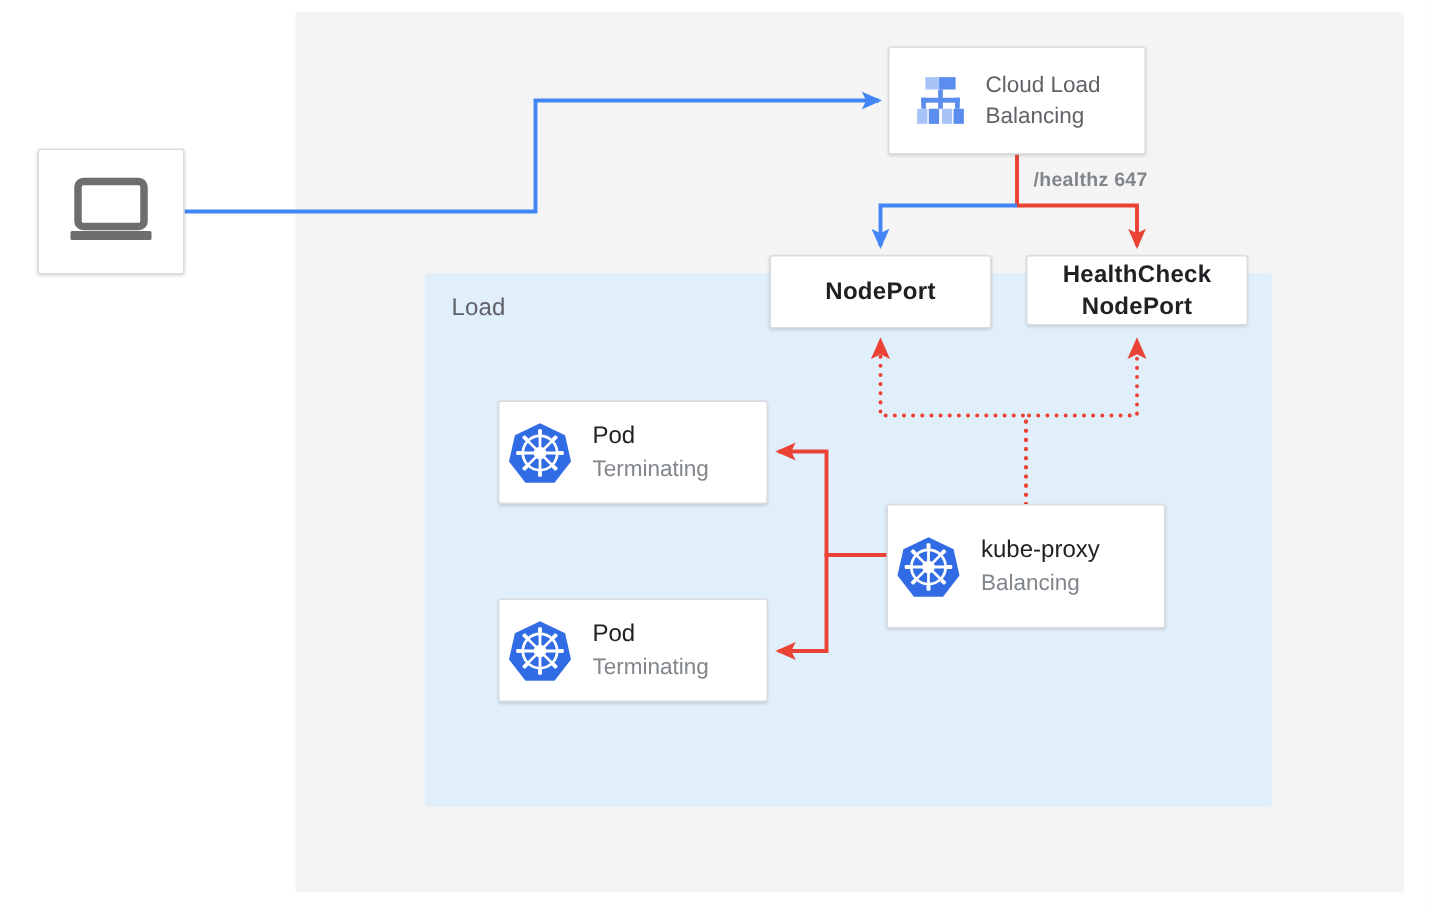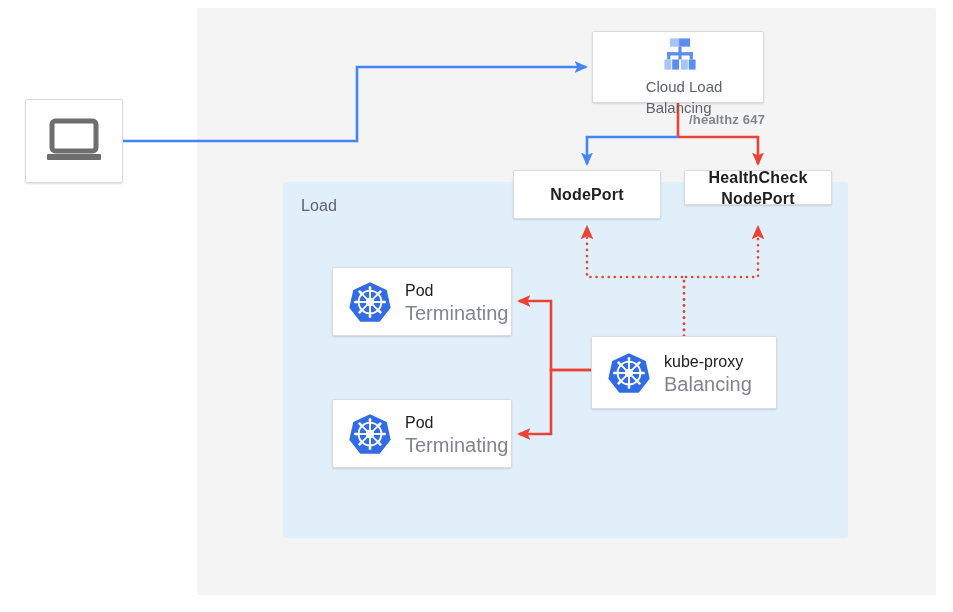--- a/index.html
+++ b/index.html
@@ -66,21 +66,20 @@
     transform: translate(-50%, -50%);
   }
 
   
   .clb-box {
     left: 592px; top: 31px;
     width: 172px; height: 72px;
     display: flex;
     align-items: center;
     padding-left: 12px;
-    flex-direction: column;
   }
   .clb-icon {
     width: 44px; height: 44px;
     flex: 0 0 44px;
     margin-right: 8px;
   }
   .clb-label {
     font-size: 15px;
     color: #5f6368;
     line-height: 21px;
@@ -96,47 +95,47 @@
   }
   .np-label {
     font-size: 16px;
     font-weight: bold;
     color: #202124;
     line-height: 21px;
     white-space: pre-line;
     letter-spacing: .2px;
   }
   .nodeport-box  { left: 513px; top: 170px; width: 148px; height: 49px; }
-  .hcnodeport-box{ left: 684px; top: 170px; width: 148px; height: 35px; }
+  .hcnodeport-box{ left: 684px; top: 170px; width: 148px; height: 47px; }
 
   
   .entity-box {
     display: flex;
     align-items: center;
-    padding-left: 15px;
+    padding-left: 5px;
   }
   .k8s-icon {
     width: 44px; height: 44px;
     flex: 0 0 44px;
     margin-right: 13px;
   }
   .entity-text { line-height: 1; }
   .entity-title {
     font-size: 16px;
     color: #202124;
     line-height: 22px;
   }
   .entity-sub {
-    font-size: 20px;
+    font-size: 15px;
     color: #80868b;
     line-height: 22px;
   }
   .pod-top    { left: 332px; top: 267px; width: 180px; height: 69px; }
   .pod-bottom { left: 332px; top: 399px; width: 180px; height: 69px; }
-  .kube-proxy { left: 591px; top: 336px; width: 186px; height: 73px; }
+  .kube-proxy { left: 591px; top: 336px; width: 186px; height: 83px; }
 
   
   .healthz-label {
     position: absolute;
     left: 689px; top: 112px;
     font-size: 13px;
     font-weight: bold;
     color: #80868b;
     letter-spacing: .2px;
     white-space: nowrap;

